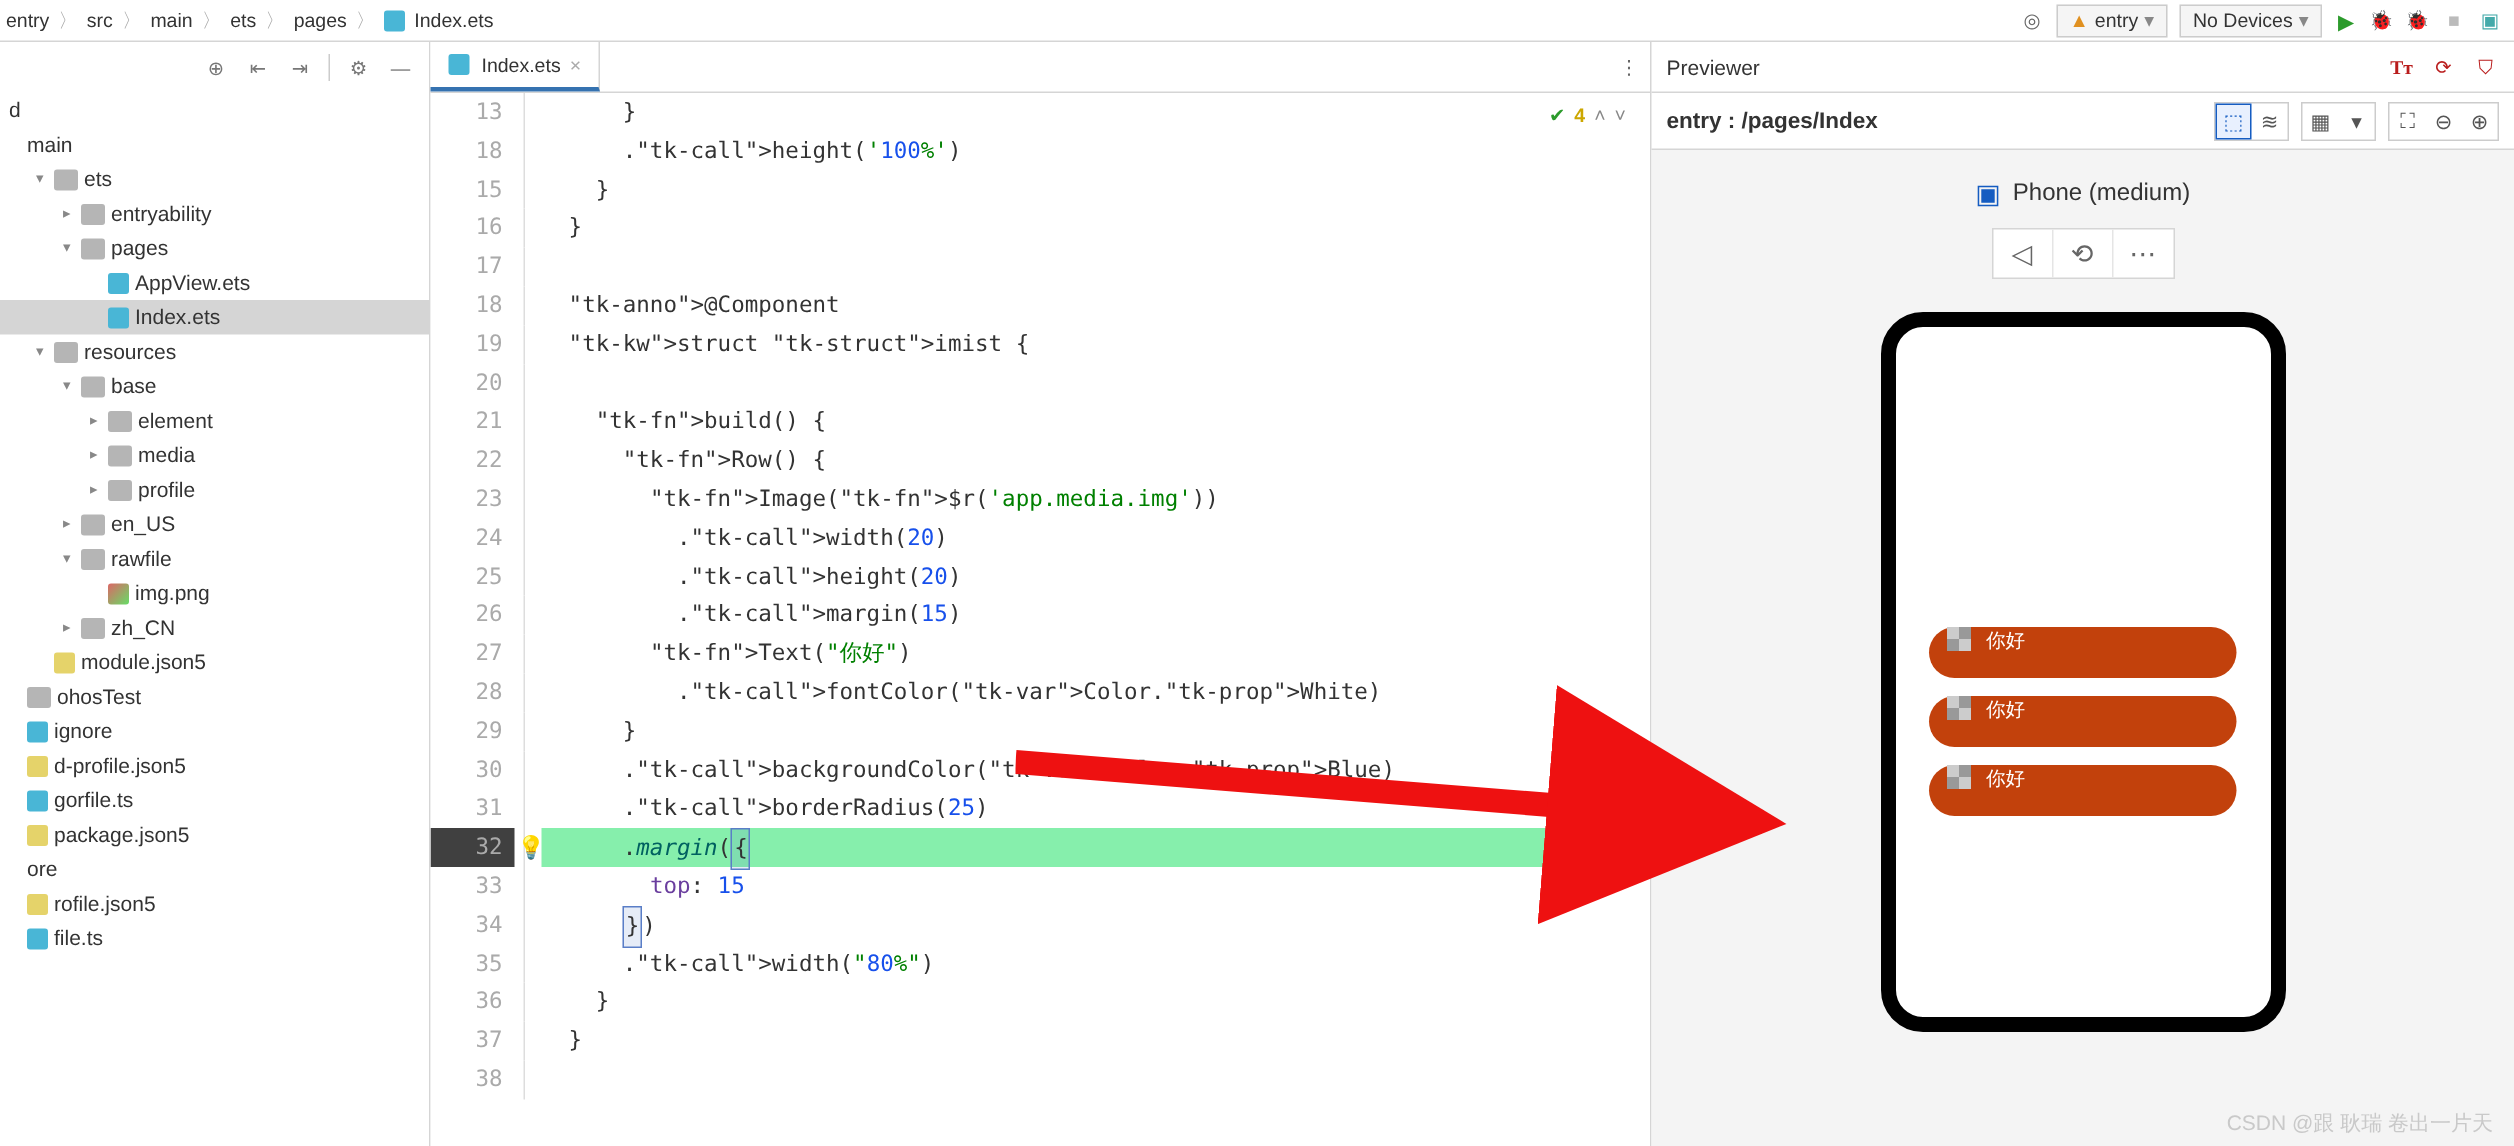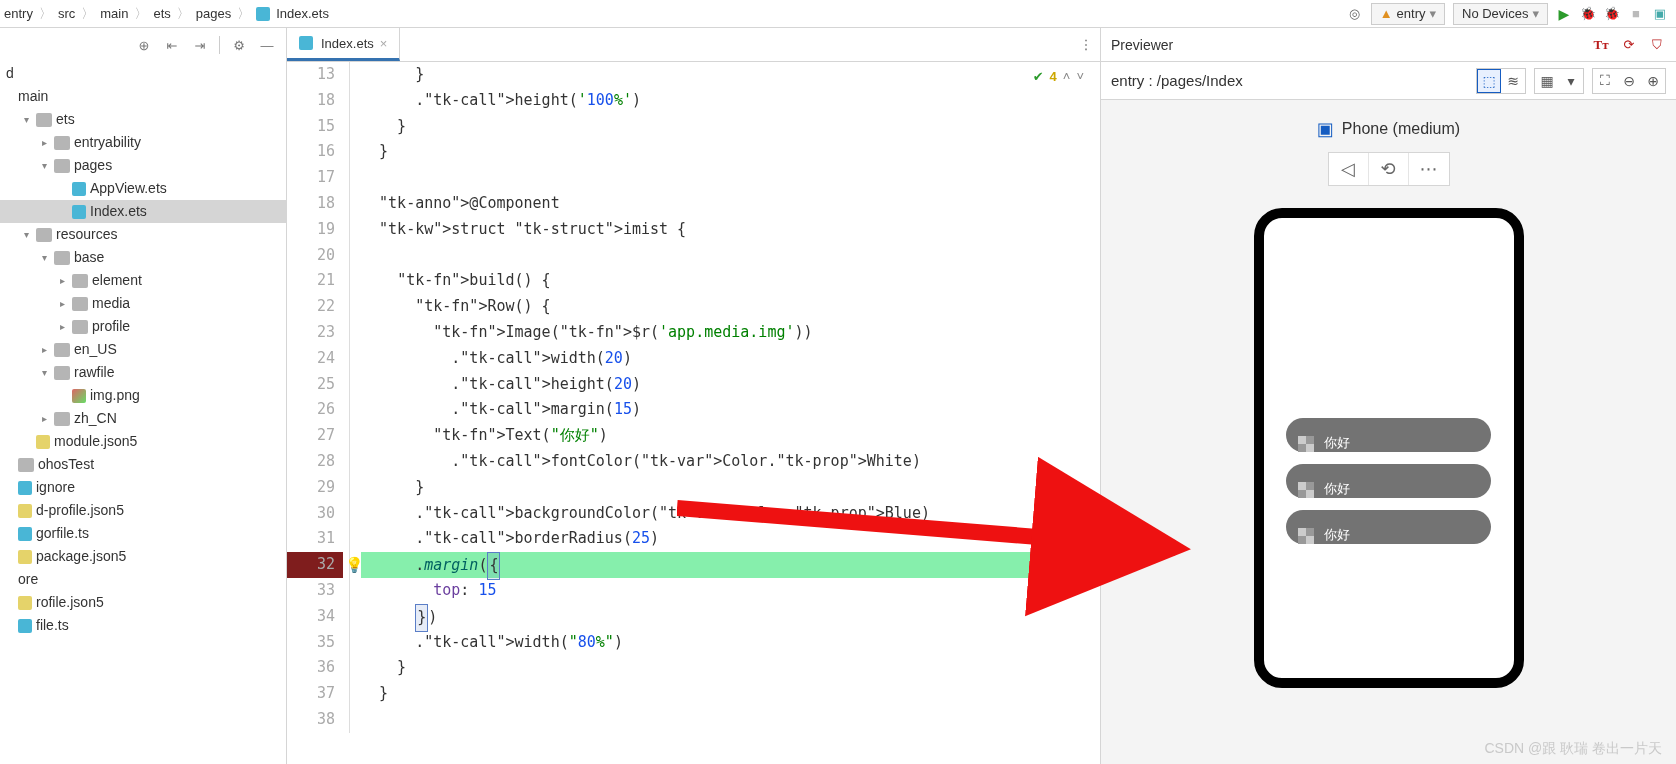--- a/index.html
+++ b/index.html
@@ -48,57 +48,57 @@
   .ed-tab .close{color:#aaa;font-size:13px;}
   .ed-more { margin-left:auto; width:28px; display:flex; align-items:center; justify-content:center; color:#666;}
   .code-annot { position:absolute; top:34px; right:16px; height:28px; display:flex; align-items:center; gap:6px; font-size:13px;}
   .code-annot .ck{color:#2c9b2c;}
   .code-annot .warn{color:#cca700; font-weight:bold;}
   .code-annot .chv{color:#888;}
 
   .code-area { flex:1; display:flex; font-family:Consolas,monospace; font-size:15px; overflow:hidden; position:relative;}
   .gutter { width:56px; text-align:right; color:#aaa; background:#fff;}
   .gutter div{height:25.8px;line-height:25.8px;padding-right:8px;}
-  .gutter div.hl{background:#7f1d1d;}
+  .gutter div.hl{background:#404040;}
   .fold-col{width:18px;}
   .fold-col div{height:25.8px;position:relative;}
   .fold-col .bar{position:absolute;left:6px;top:0;bottom:0;width:1px;background:#ddd;}
   .code-lines { flex:1;}
   .code-lines .ln{height:25.8px;line-height:25.8px;white-space:pre;}
   .code-lines .ln.hl{background:#86efac;}
   .tk-call{color:#006060; font-style:italic;}
   .tk-str{color:#008000;}
   .tk-num{color:#1750eb;}
   .tk-var{color:#6a3e9e;}
   .bulb{position:absolute;left:58px;top:calc(19 * 25.8px + 4px);color:#d9a400;font-size:15px;}
   .cursor-box{display:inline-block;border:1px solid #5a7ec7;background:rgba(90,126,199,0.15);padding:0 1px;}
 
   
   .col-prev { width:575px; display:flex; flex-direction:column;}
   .prev-header{height:34px;display:flex;align-items:center;padding:0 10px;border-bottom:1px solid #d5d5d5;gap:44px;}
   .prev-header .title{font-size:14px;}
   .prev-header .right{margin-left:auto;display:flex;gap:10px;color:#b91c1c;}
   .prev-header .right span{width:18px;text-align:center;}
   .prev-sub{height:38px;display:flex;align-items:center;padding:0 10px;border-bottom:1px solid #d5d5d5; gap:8px;}
-  .prev-sub .path{font-size:15px;}
+  .prev-sub .path{font-size:15px;font-weight:bold;}
   .prev-sub .rbtns{margin-left:auto;display:flex;gap:8px;}
   .rbtngrp{border:1px solid #ccc;display:flex;}
   .rbtngrp span{width:24px;height:24px;display:flex;align-items:center;justify-content:center;color:#555;font-size:14px;}
   .rbtngrp span.active{background:#e8f0fe;color:#155cc1;border:1px solid #155cc1;}
 
   .prev-body{flex:1;background:#f4f4f4;display:flex;flex-direction:column;align-items:center;padding-top:18px;position:relative;}
   .dev-label{font-size:16px;display:flex;align-items:center;gap:8px;}
   .dev-label .ic{color:#155cc1;font-size:18px;}
   .dev-tools{margin-top:12px;border:1px solid #d5d5d5;background:#fff;display:flex;}
   .dev-tools span{width:40px;height:32px;display:flex;align-items:center;justify-content:center;color:#666;font-size:18px;border-right:1px solid #e5e5e5;}
   .dev-tools span:last-child{border-right:none;}
 
   .phone{margin-top:22px;width:270px;height:480px;border:10px solid #000;border-radius:28px;background:#fff;position:relative;overflow:hidden;}
   .phone-inner{position:absolute;inset:0;display:flex;flex-direction:column;align-items:center;padding-top:200px;gap:12px;}
-  .pill{width:82%;height:34px;background:#737373;border-radius:17px;display:flex;align-items:flex-end;padding:0 12px;gap:10px;}
+  .pill{width:82%;height:34px;background:#c2410c;border-radius:17px;display:flex;align-items:flex-start;padding:0 12px;gap:10px;}
   .pill .thumb{width:16px;height:16px;background:repeating-conic-gradient(#999 0% 25%,#ccc 0% 50%);}
   .pill .txt{color:#fff;font-size:13px;}
 
   
   .arrow-layer{position:absolute;left:0;top:0;pointer-events:none;z-index:50;}
 
   .watermark{position:absolute;right:14px;bottom:6px;color:#c9c9c9;font-size:14px;z-index:60;}
 </style>
 </head>
 <body>

